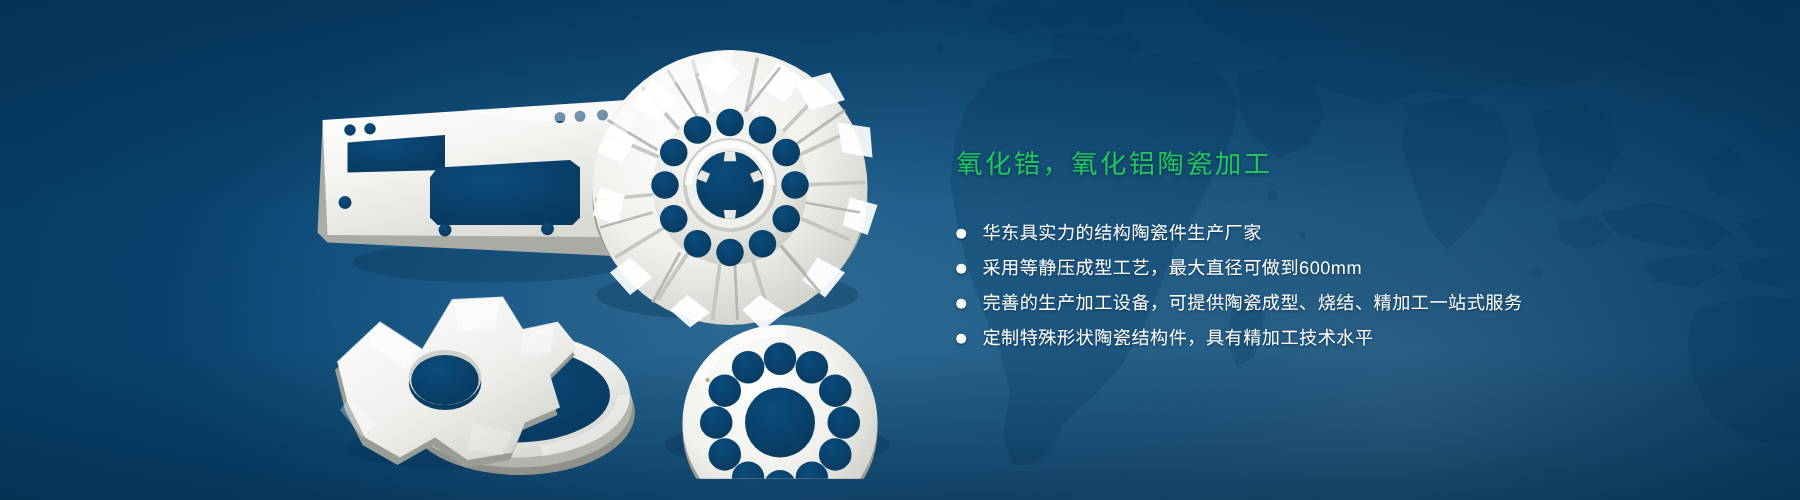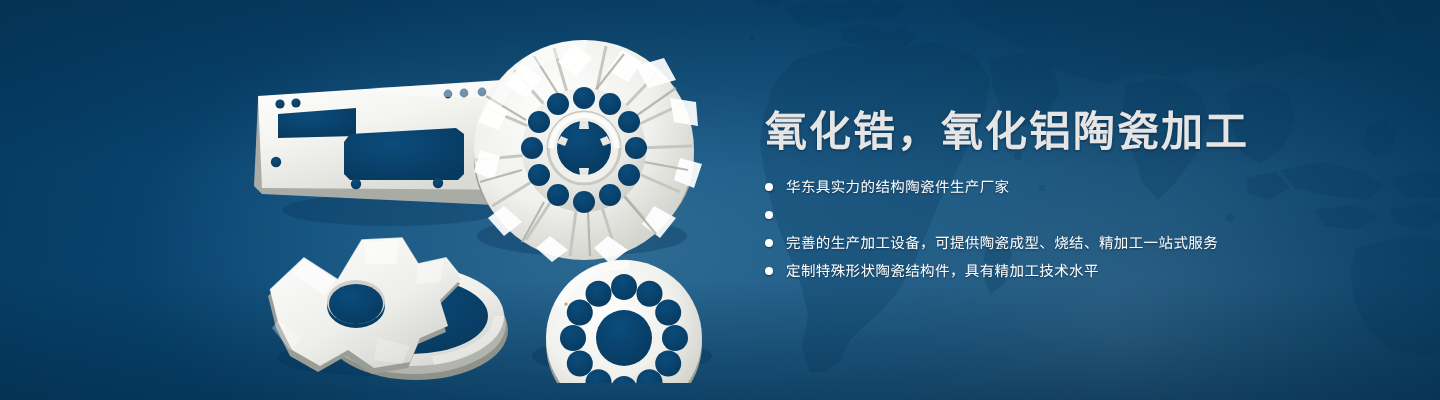--- a/index.html
+++ b/index.html
@@ -46,25 +46,25 @@
     position:absolute;left:232px;top:38px;width:480px;height:345px;
   }
   .parts svg{width:100%;height:100%;display:block;}
 
   
   .copy{
     position:absolute;left:765px;top:112px;width:620px;
   }
   .headline{
     margin:0;
-    font-size:42px;
+    font-size:21px;
     line-height:40px;
     letter-spacing:2px;
-    font-weight:700;
-    color:#e5e5e5;
+    font-weight:400;
+    color:#22c55e;
     text-shadow:0 1px 3px rgba(0,20,40,0.55);
     white-space:nowrap;
   }
   .bullets{
     list-style:none;margin:22px 0 16px 0;padding:0;
   }
   .bullet{
     display:flex;align-items:center;
     height:25px;margin-bottom:3px;
   }
@@ -360,20 +360,21 @@
   <div class="copy">
     <h1 class="headline">氧化锆，氧化铝陶瓷加工</h1>
 
     <ul class="bullets">
       <li class="bullet">
         <span class="dot"></span>
         <span class="bullet-text">华东具实力的结构陶瓷件生产厂家</span>
       </li>
       <li class="bullet">
         <span class="dot"></span>
+        <span class="bullet-text">采用等静压成型工艺，最大直径可做到600mm</span>
       </li>
       <li class="bullet">
         <span class="dot"></span>
         <span class="bullet-text">完善的生产加工设备，可提供陶瓷成型、烧结、精加工一站式服务</span>
       </li>
       <li class="bullet">
         <span class="dot"></span>
         <span class="bullet-text">定制特殊形状陶瓷结构件，具有精加工技术水平</span>
       </li>
     </ul>

